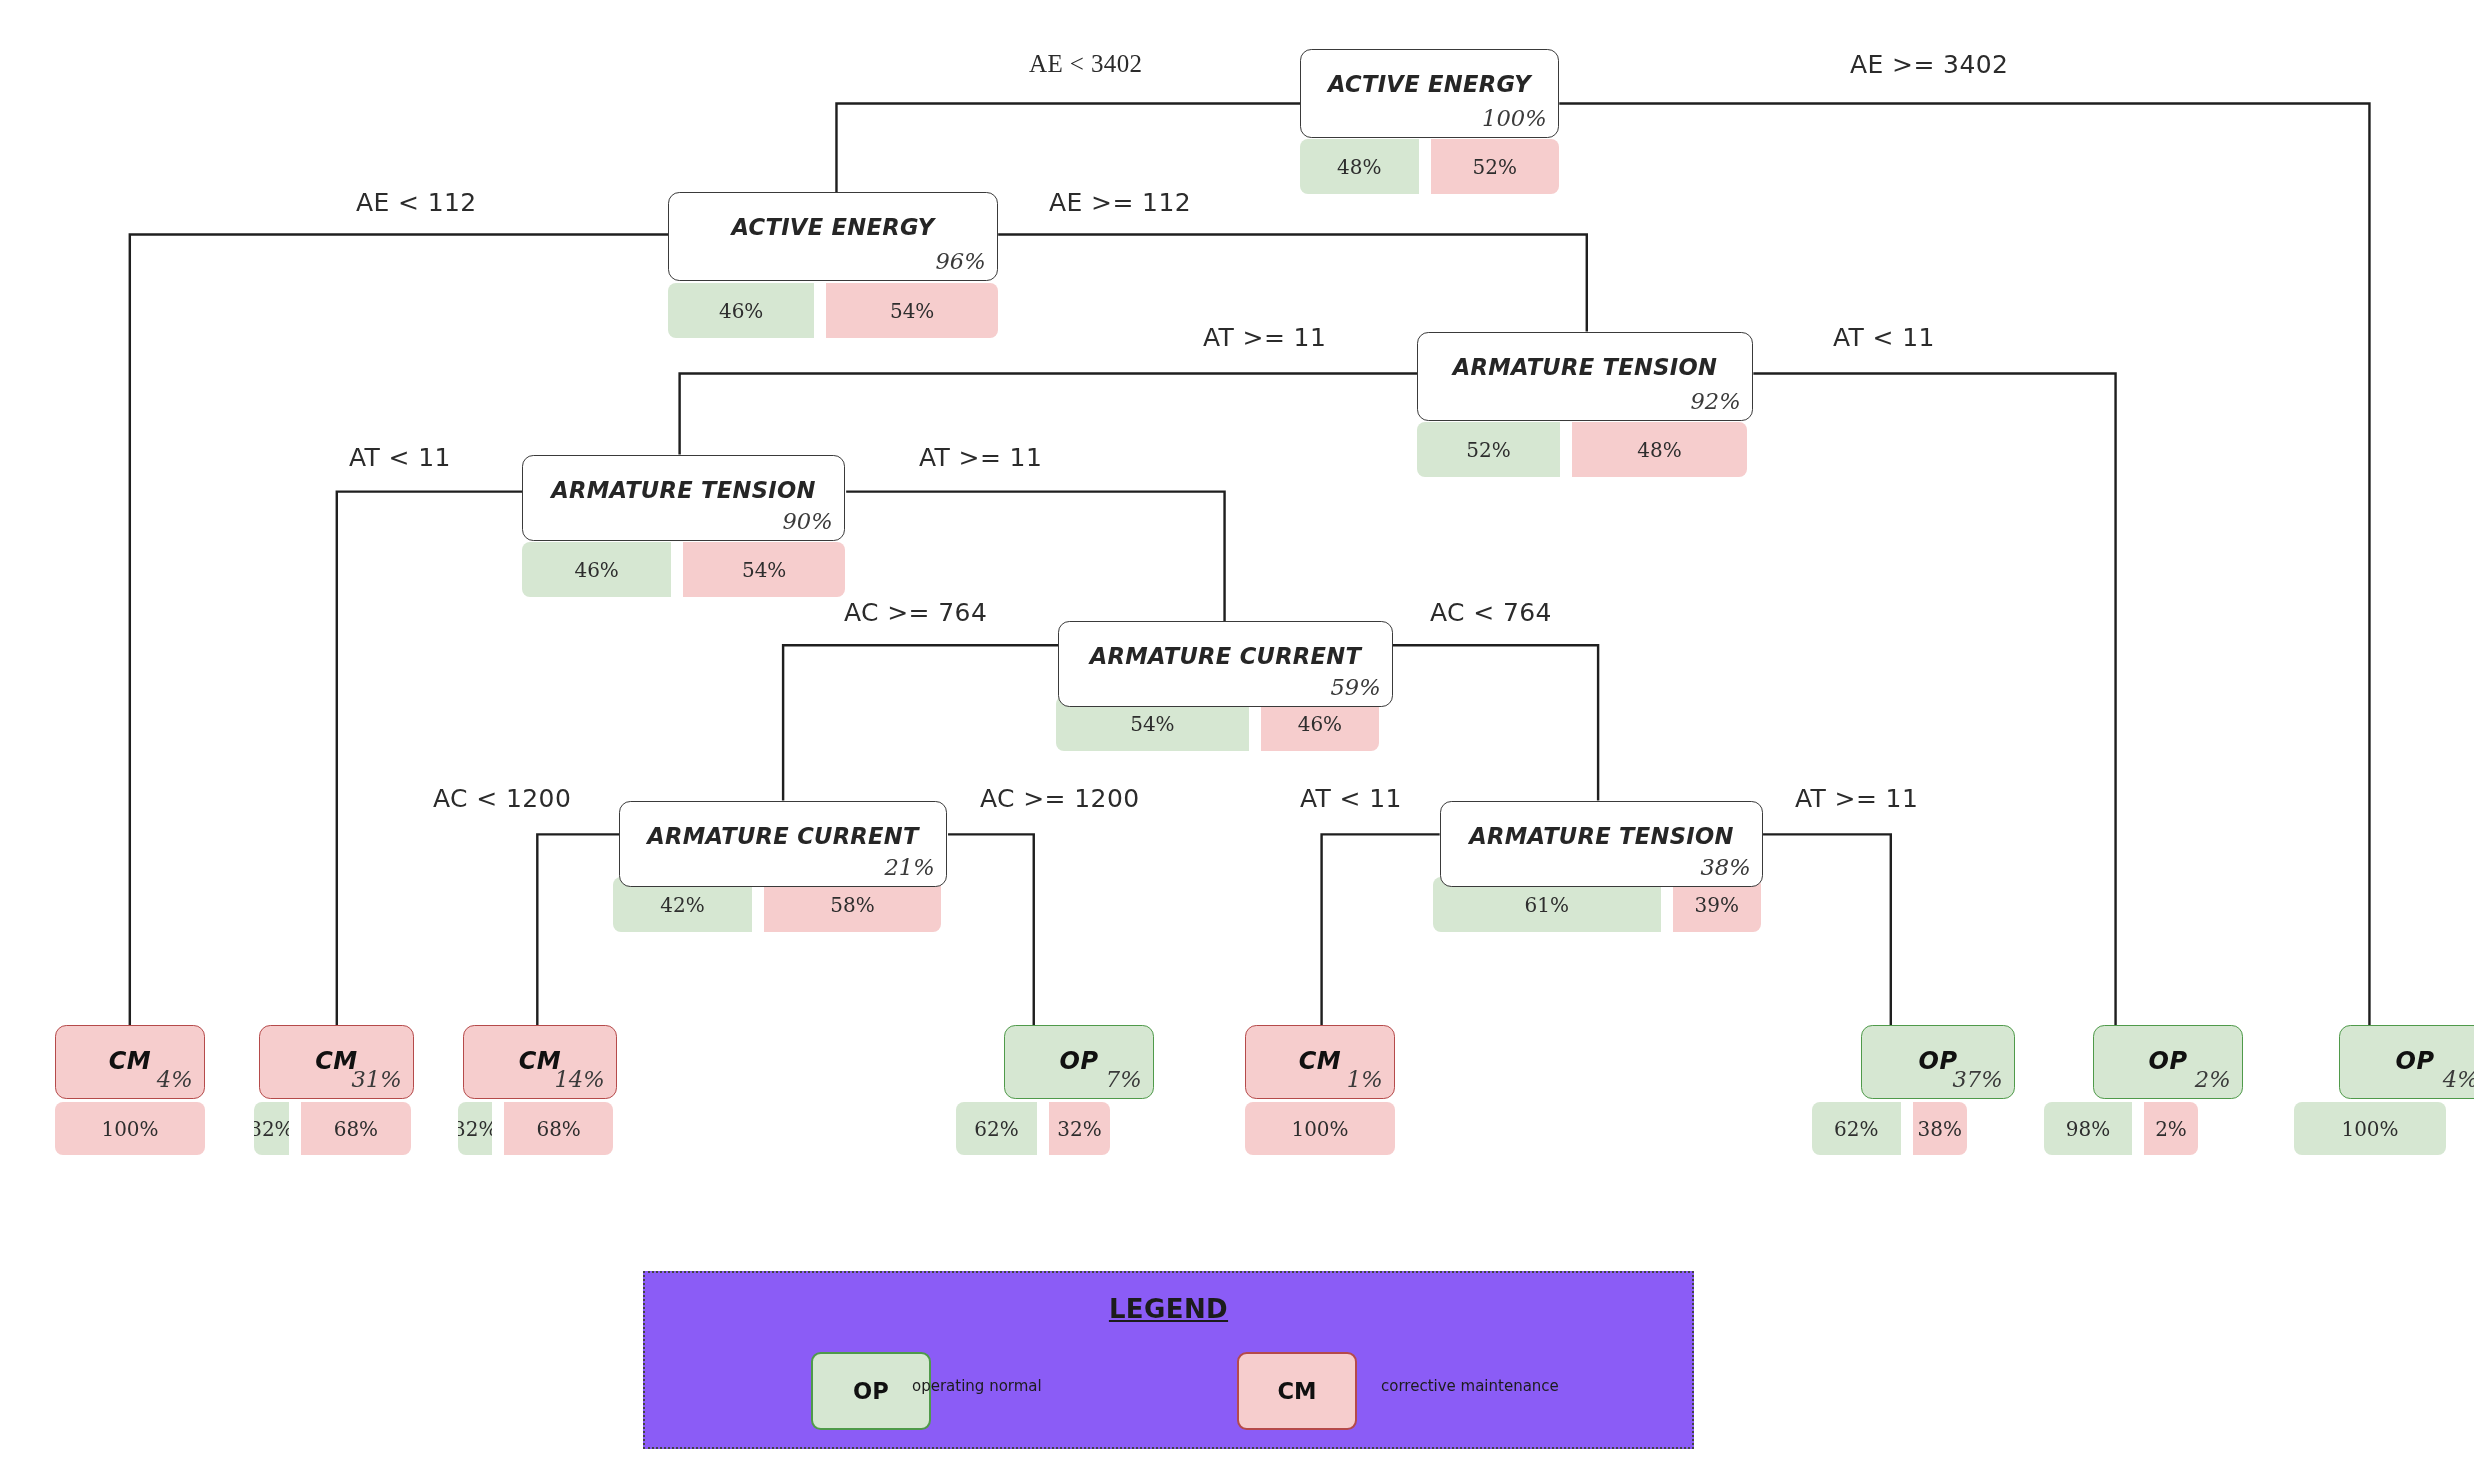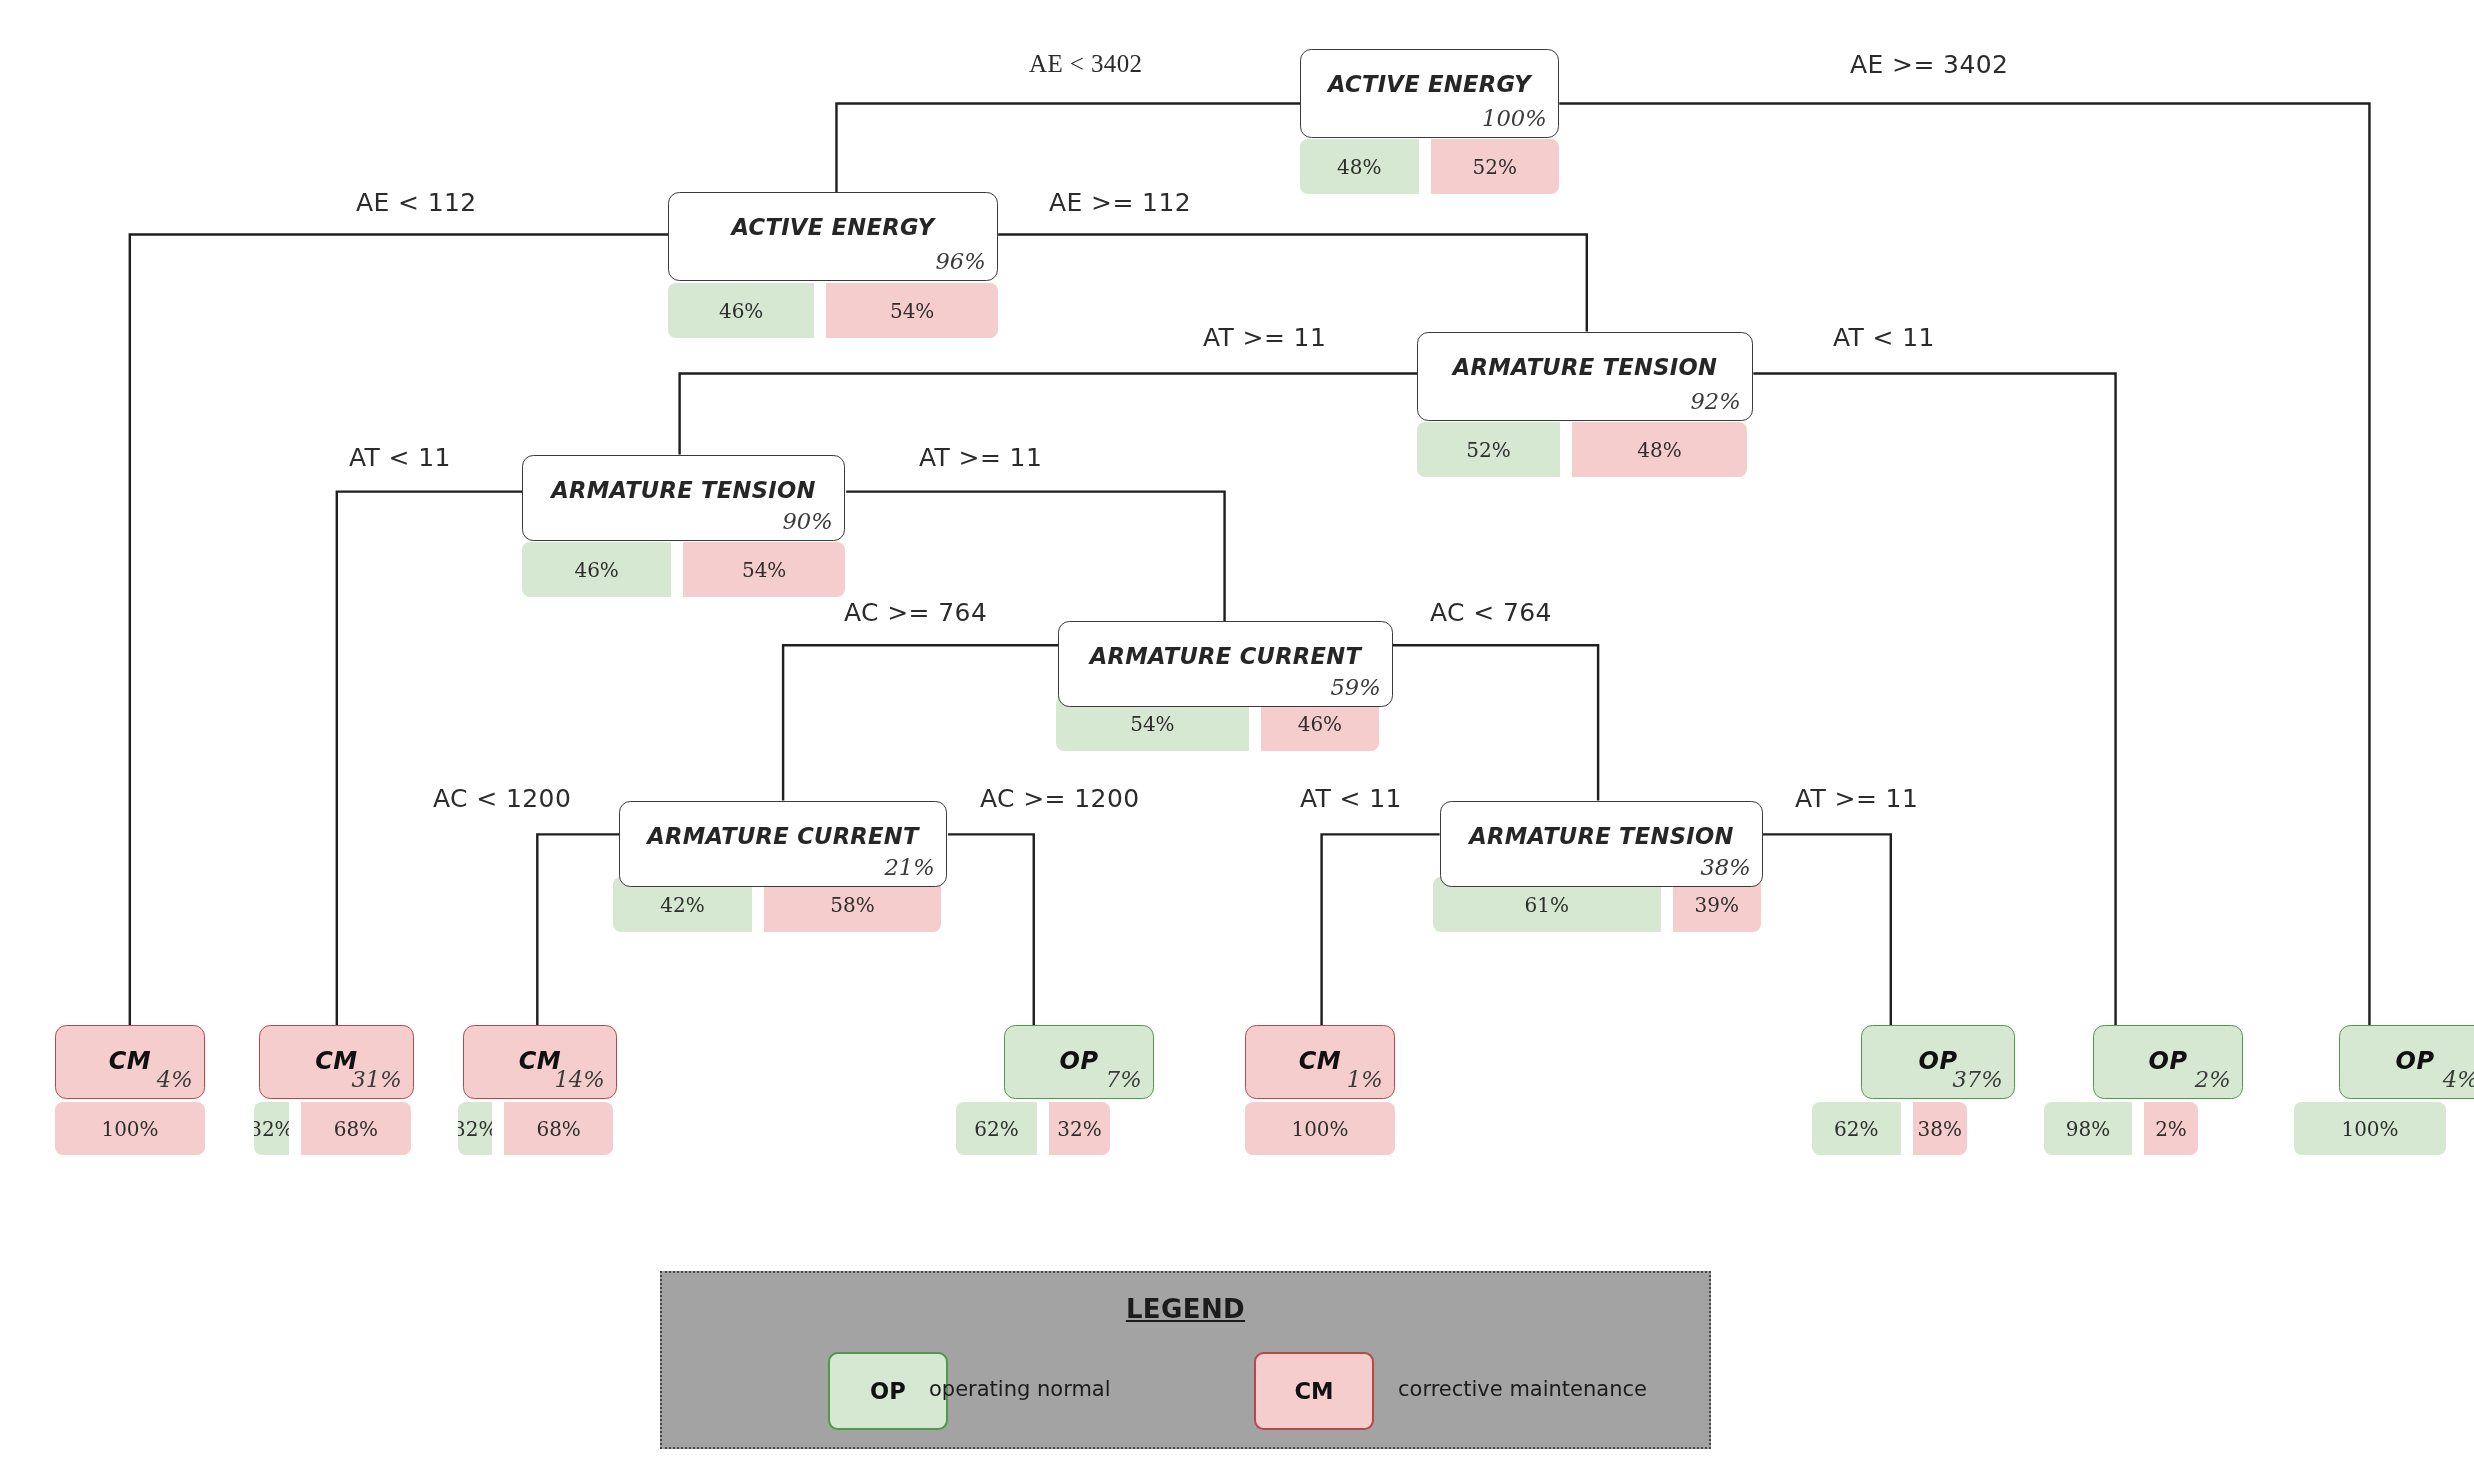--- a/index.html
+++ b/index.html
@@ -78,25 +78,25 @@
   .leaf-op{background:#d6e7d2;border-color:#4f9a4a;margin-left:45px;}
   .leaf-title{
     position:absolute;left:0;right:0;top:21px;
     text-align:center;font-weight:bold;font-size:24px;color:#111111;
     font-family:"DejaVu Sans",sans-serif;letter-spacing:0.5px;
   }
 
   
   #legend{
     position:absolute;
-    left:660px; top:1271px;
+    left:643px; top:1271px;
     width:1051px; height:178px;
     border:2.4px dotted #444444;
     box-sizing:border-box;
-    background:#a3a3a3;
+    background:#8b5cf6;
   }
   #legend-title{
     position:absolute;left:0;right:0;top:21px;
     text-align:center;
     font-family:"DejaVu Sans",sans-serif;
     font-weight:bold;font-size:26px;color:#1c1c1c;
     text-decoration:underline;
     letter-spacing:0.4px;
   }
   .legend-chip{
@@ -104,21 +104,21 @@
     width:120px;height:78px;
     border-radius:9.7px;
     box-sizing:border-box;
     display:flex;align-items:center;justify-content:center;
     font-family:"DejaVu Sans",sans-serif;
     font-weight:bold;font-size:22.6px;color:#111111;
   }
   .legend-text{
     position:absolute;
     font-family:"DejaVu Sans",sans-serif;
-    font-size:21px;color:#1c1c1c;white-space:nowrap;
+    font-size:15px;color:#1c1c1c;white-space:nowrap;
   }
 </style>
 </head>
 <body>
 
 <div id="canvas">
 
   <svg id="edges" viewBox="0 0 3060 1828" xmlns="http://www.w3.org/2000/svg">
     <g fill="none" stroke="#1f1f1f" stroke-width="3">
 

